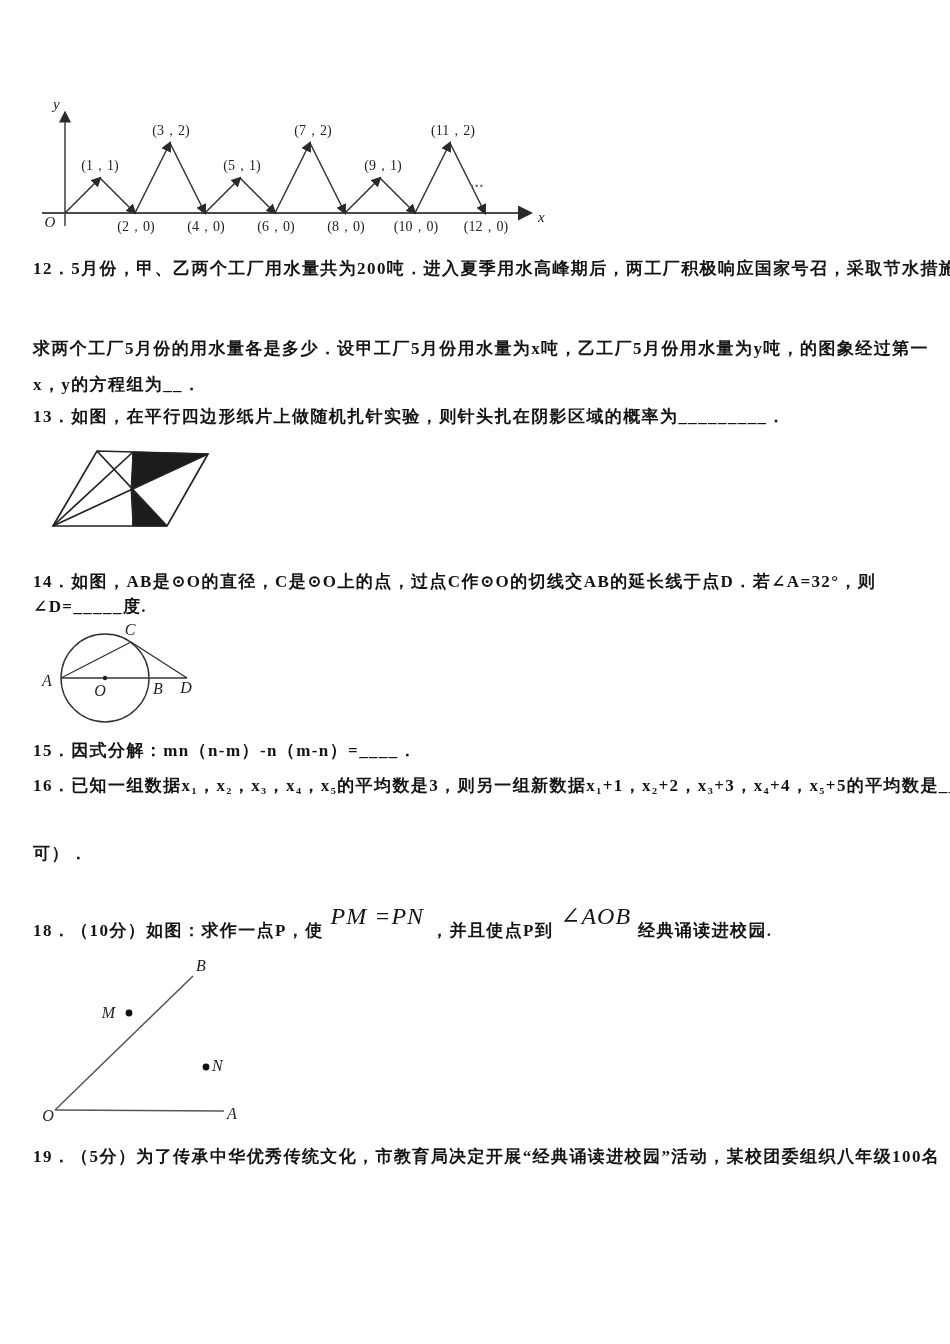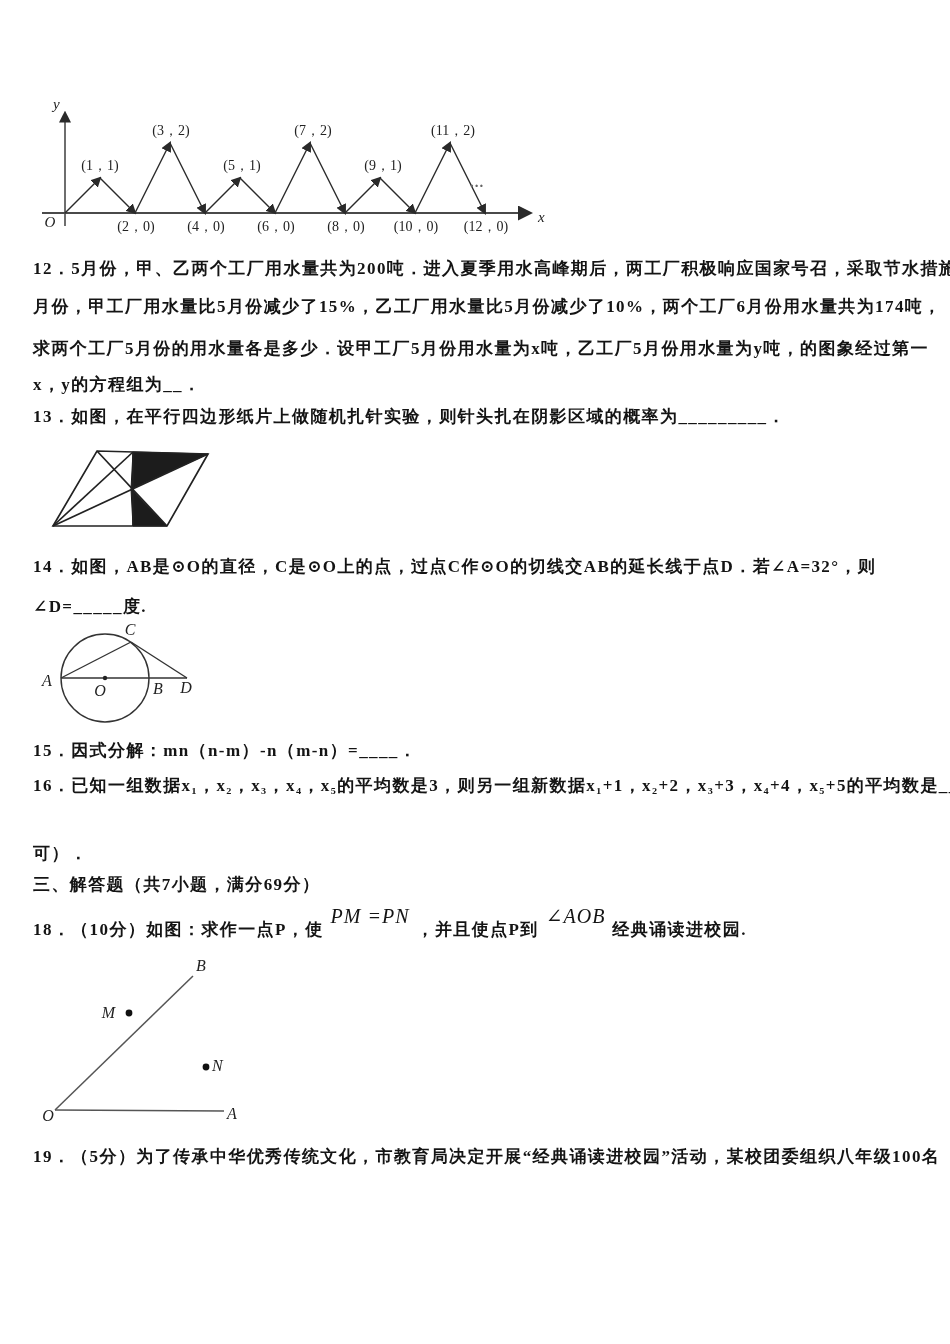--- a/index.html
+++ b/index.html
@@ -20,21 +20,21 @@
     font-size:17px;
     line-height:22px;
     letter-spacing:1.4px;
     color:#141414;
   }
   .math{
     display:inline-block;
     transform:translateY(-12px);
     font-style:italic;
     font-weight:normal;
-    font-size:20px;
+    font-size:24px;
     letter-spacing:1px;
     margin:0 7px;
     font-family:"Liberation Serif","DejaVu Serif",serif;
   }
   svg.fig{position:absolute;overflow:visible;}
   
   #zigzag-segments line{stroke:#2a2a2a;stroke-width:1.4;}
   .axis{stroke:#4a4a4a;stroke-width:2;}
   .axis-thin{stroke:#4a4a4a;stroke-width:1.6;}
   .coord-label{font:14px "Liberation Serif","DejaVu Serif",serif;fill:#222;}
@@ -95,41 +95,40 @@
       <text class="coord-label" x="386" y="136" text-anchor="middle">(10，0)</text>
       <text class="coord-label" x="456" y="136" text-anchor="middle">(12，0)</text>
     </g>
     <text class="axis-letter" x="20" y="132" text-anchor="middle">O</text>
     <text class="axis-letter" x="508" y="127">x</text>
     <text class="axis-letter" x="23" y="14">y</text>
     <text class="dots-label" x="440" y="92">...</text>
   </svg>
 
   <div class="tl" style="top:258px">12．5月份，甲、乙两个工厂用水量共为200吨．进入夏季用水高峰期后，两工厂积极响应国家号召，采取节水措施.6</div>
-  <div class="tl" style="top:296px">月份，甲工厂用水量比5月份减少了15%，乙工厂用水量比5月份减少了10%，两个工厂6月份用水量共为174吨，</div>
   <div class="tl" style="top:338px">求两个工厂5月份的用水量各是多少．设甲工厂5月份用水量为x吨，乙工厂5月份用水量为y吨，的图象经过第一</div>
   <div class="tl" style="top:374px">x，y的方程组为__．</div>
 
   <div class="tl" style="top:406px">13．如图，在平行四边形纸片上做随机扎针实验，则针头扎在阴影区域的概率为_________．</div>
 
   <svg class="fig" style="left:45px;top:436px" width="180" height="102" viewBox="0 0 180 102">
     <g>
       <polygon class="pfill" points="88,16 163,18 86,53"></polygon>
       <polygon class="pfill" points="86,53 88,90 122,90"></polygon>
     </g>
     <g>
       <polygon class="pline" points="8,90 52,15 163,18 122,90"></polygon>
       <line class="pline" x1="8" y1="90" x2="163" y2="18"></line>
       <line class="pline" x1="52" y1="15" x2="122" y2="90"></line>
       <line class="pline" x1="88" y1="16" x2="88" y2="90"></line>
       <line class="pline" x1="8" y1="90" x2="88" y2="16"></line>
     </g>
   </svg>
 
-  <div class="tl" style="top:556px">14．如图，AB是⊙O的直径，C是⊙O上的点，过点C作⊙O的切线交AB的延长线于点D．若∠A=32°，则</div>
+  <div class="tl" style="top:571px">14．如图，AB是⊙O的直径，C是⊙O上的点，过点C作⊙O的切线交AB的延长线于点D．若∠A=32°，则</div>
   <div class="tl" style="top:596px">∠D=_____度.</div>
 
   <svg class="fig" style="left:35px;top:620px" width="175" height="118" viewBox="0 0 175 118">
     <circle class="cline" cx="70" cy="58" r="44"></circle>
     <g>
       <line class="cline" x1="26" y1="58" x2="152" y2="58"></line>
       <line class="cline" x1="26" y1="58" x2="96" y2="22"></line>
       <line class="cline" x1="96" y1="22" x2="152" y2="58"></line>
     </g>
     <circle cx="70" cy="58" r="2.2" fill="#222"></circle>
@@ -137,21 +136,20 @@
     <text class="fig-letter" x="12" y="66" text-anchor="middle">A</text>
     <text class="fig-letter" x="65" y="76" text-anchor="middle">O</text>
     <text class="fig-letter" x="123" y="74" text-anchor="middle">B</text>
     <text class="fig-letter" x="151" y="73" text-anchor="middle">D</text>
   </svg>
 
   <div class="tl" style="top:740px">15．因式分解：mn（n-m）-n（m-n）=____．</div>
   <div class="tl" style="top:775px">16．已知一组数据x₁，x₂，x₃，x₄，x₅的平均数是3，则另一组新数据x₁+1，x₂+2，x₃+3，x₄+4，x₅+5的平均数是____．</div>
   <div class="tl" style="top:843px">可）．</div>
 
-  <div class="tl" style="top:874px">三、解答题（共7小题，满分69分）</div>
 
   <div class="tl" style="top:917px">
     <span>18．（10分）如图：求作一点P，使</span><span class="math">PM =PN</span><span>，并且使点P到</span><span class="math">∠AOB</span><span>经典诵读进校园.</span>
   </div>
 
   <svg class="fig" style="left:35px;top:950px" width="230" height="178" viewBox="0 0 230 178">
     <g>
       <line class="aline" x1="20" y1="160" x2="189" y2="161"></line>
       <line class="aline" x1="20" y1="160" x2="158" y2="26"></line>
     </g>

